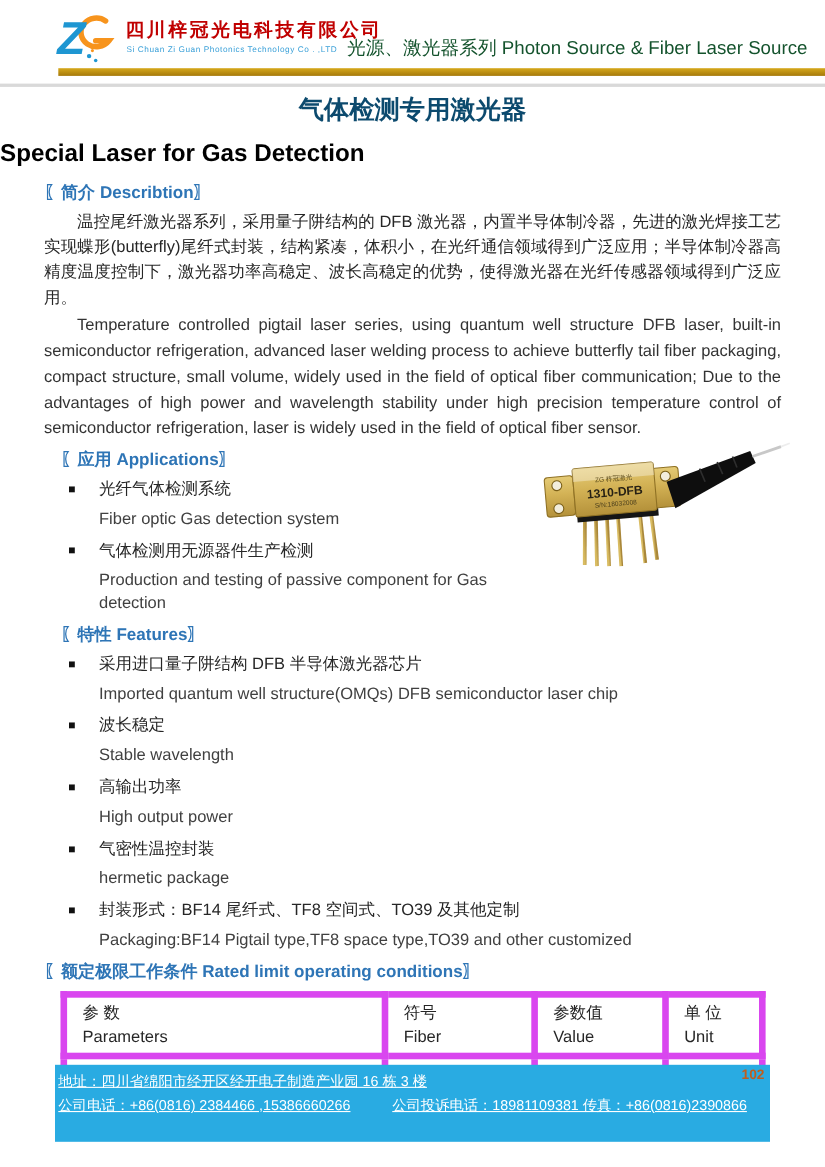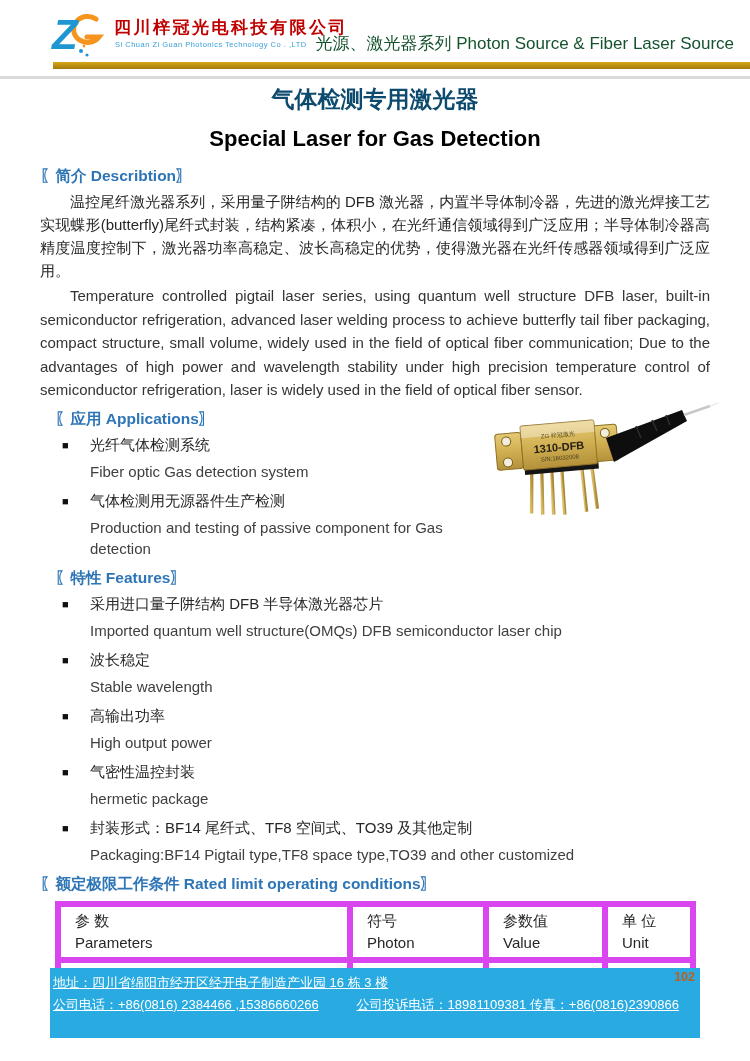--- a/index.html
+++ b/index.html
@@ -15,21 +15,21 @@
   .series-label{position:absolute;right:16px;top:32px;font-size:17px;font-weight:normal;
                 color:#14532d;white-space:nowrap;}
   .gold-bar{position:absolute;left:53px;right:0;top:62px;height:7px;
             background:linear-gradient(to bottom,#D6A81B,#A5790A);}
   .gray-strip{position:absolute;left:0;right:0;top:76px;height:3px;background:#D9D9D9;}
 
   
   .main{position:absolute;left:0;right:0;top:82px;}
   .title-cn{margin-top:2px;text-align:center;font-size:23px;font-weight:bold;color:#0c4a6e;
             line-height:30px;}
-  .title-en{margin-top:11px;text-align:center;font-size:22px;font-weight:bold;color:#000;
+  .title-en{margin-top:11px;font-size:22px;font-weight:bold;color:#000;
             line-height:28px;}
   .sec-heading{font-size:15.5px;font-weight:bold;color:#2E75B6;line-height:22px;}
   .h-desc{margin:12px 0 0 40px;}
   .h-app{margin:6px 0 0 55px;}
   .h-feat{margin:1px 0 0 55px;}
   .h-rate{margin:6px 0 0 40px;}
   .para{margin:0 40px;text-align:justify;font-size:15px;color:#262626;}
   .para-cn{margin-top:3px;line-height:23px;text-indent:2em;}
   .para-en{margin-top:2px;line-height:23.5px;text-indent:2em;color:#333;}
 
@@ -158,21 +158,21 @@
           <col style="width:88px">
         </colgroup>
       <tbody>
         <tr>
           <td>
             <div class="th-cn">参 数</div>
             <div class="th-en">Parameters</div>
           </td>
           <td>
             <div class="th-cn">符号</div>
-            <div class="th-en">Photon</div>
+            <div class="th-en">Fiber</div>
           </td>
           <td>
             <div class="th-cn">参数值</div>
             <div class="th-en">Value</div>
           </td>
           <td>
             <div class="th-cn">单 位</div>
             <div class="th-en">Unit</div>
           </td>
         </tr>

